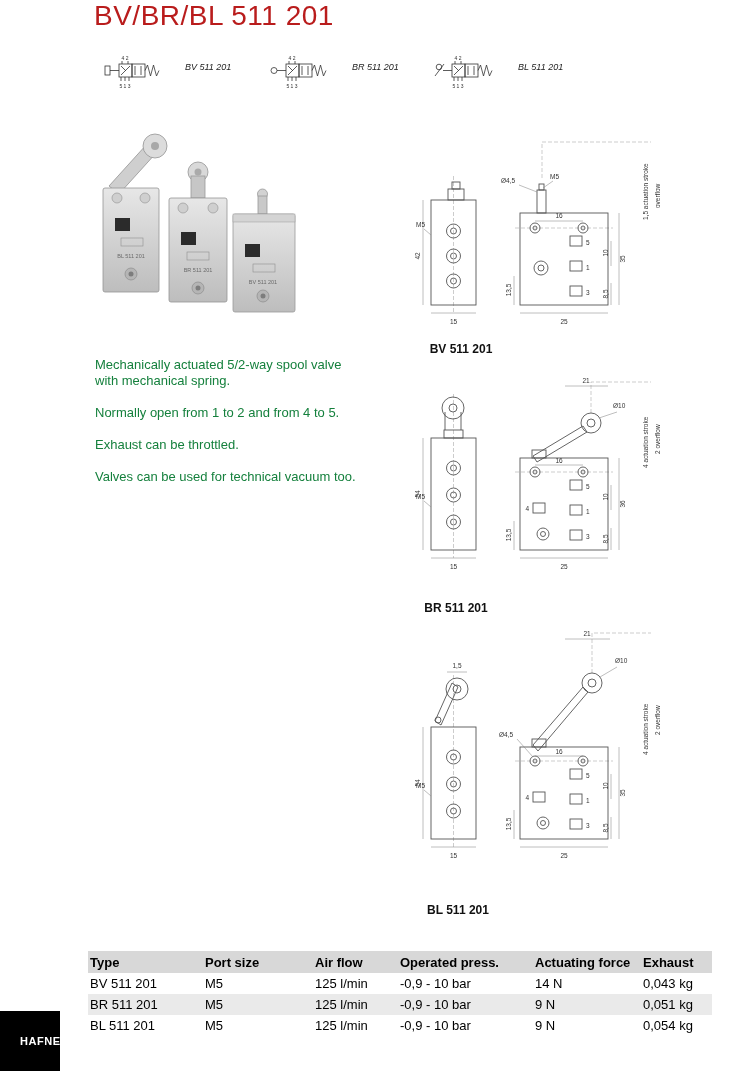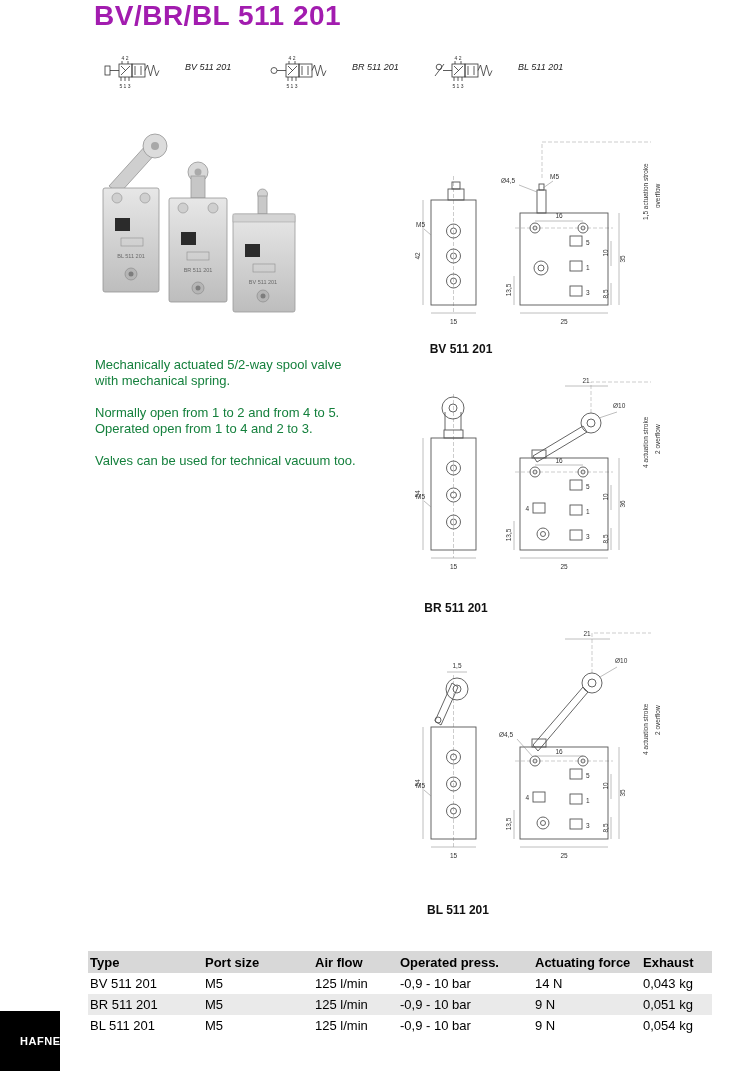--- a/index.html
+++ b/index.html
@@ -1,20 +1,20 @@
 <!DOCTYPE html>
 <html><head>
 <meta charset="utf-8">
 <style>
   * { box-sizing: border-box; }
   body { margin:0; background:#fff; font-family:"Liberation Sans", sans-serif; }
   .page { position:relative; width:731px; height:1071px; background:#fff; overflow:hidden; }
 
-  .title { position:absolute; left:94px; top:0; font-size:28px; font-weight:bold;
-           color:#a21caf; letter-spacing:0.5px; }
+  .title { position:absolute; left:94px; top:0; font-size:28px; font-weight:normal;
+           color:#b91c1c; letter-spacing:0.5px; }
 
   .sym { position:absolute; top:54px; display:flex; align-items:flex-start; }
   .sym svg { display:block; }
   .sym rect, .sym line, .sym polyline, .sym circle { fill:none; stroke:#333; stroke-width:0.8; }
   .sym text { font-size:5px; fill:#333; stroke:none; }
   .sym .lbl { font-style:italic; font-size:9px; color:#222; margin:8px 0 0 6px; white-space:nowrap; }
 
   .desc { position:absolute; left:95px; top:357px; width:330px; font-size:13px;
           color:#15803d; line-height:16px; }
   .desc p { margin:0 0 16px 0; }
@@ -165,22 +165,22 @@
     </g>
   </svg>
 
   <div class="desc">
     <p>
       <span>Mechanically actuated 5/2-way spool valve</span><br>
       <span>with mechanical spring.</span>
     </p>
     <p>
       <span>Normally open from 1 to 2 and from 4 to 5.</span><br>
-      <span>Operated open from 1 to 4 and 2 to 3.</span>
     </p>
+    <p>Exhaust can be throttled.</p>
     <p>Valves can be used for technical vacuum too.</p>
   </div>
 
   <svg class="drw" style="left:415px;top:128px" width="250" height="212" viewBox="0 0 250 212">
     <g class="c">
       <line x1="38.5" y1="48" x2="38.5" y2="184"></line>
       <line x1="100" y1="100" x2="198" y2="100"></line>
       <polyline points="127,50 127,14 236,14"></polyline>
     </g>
     <g class="s">

